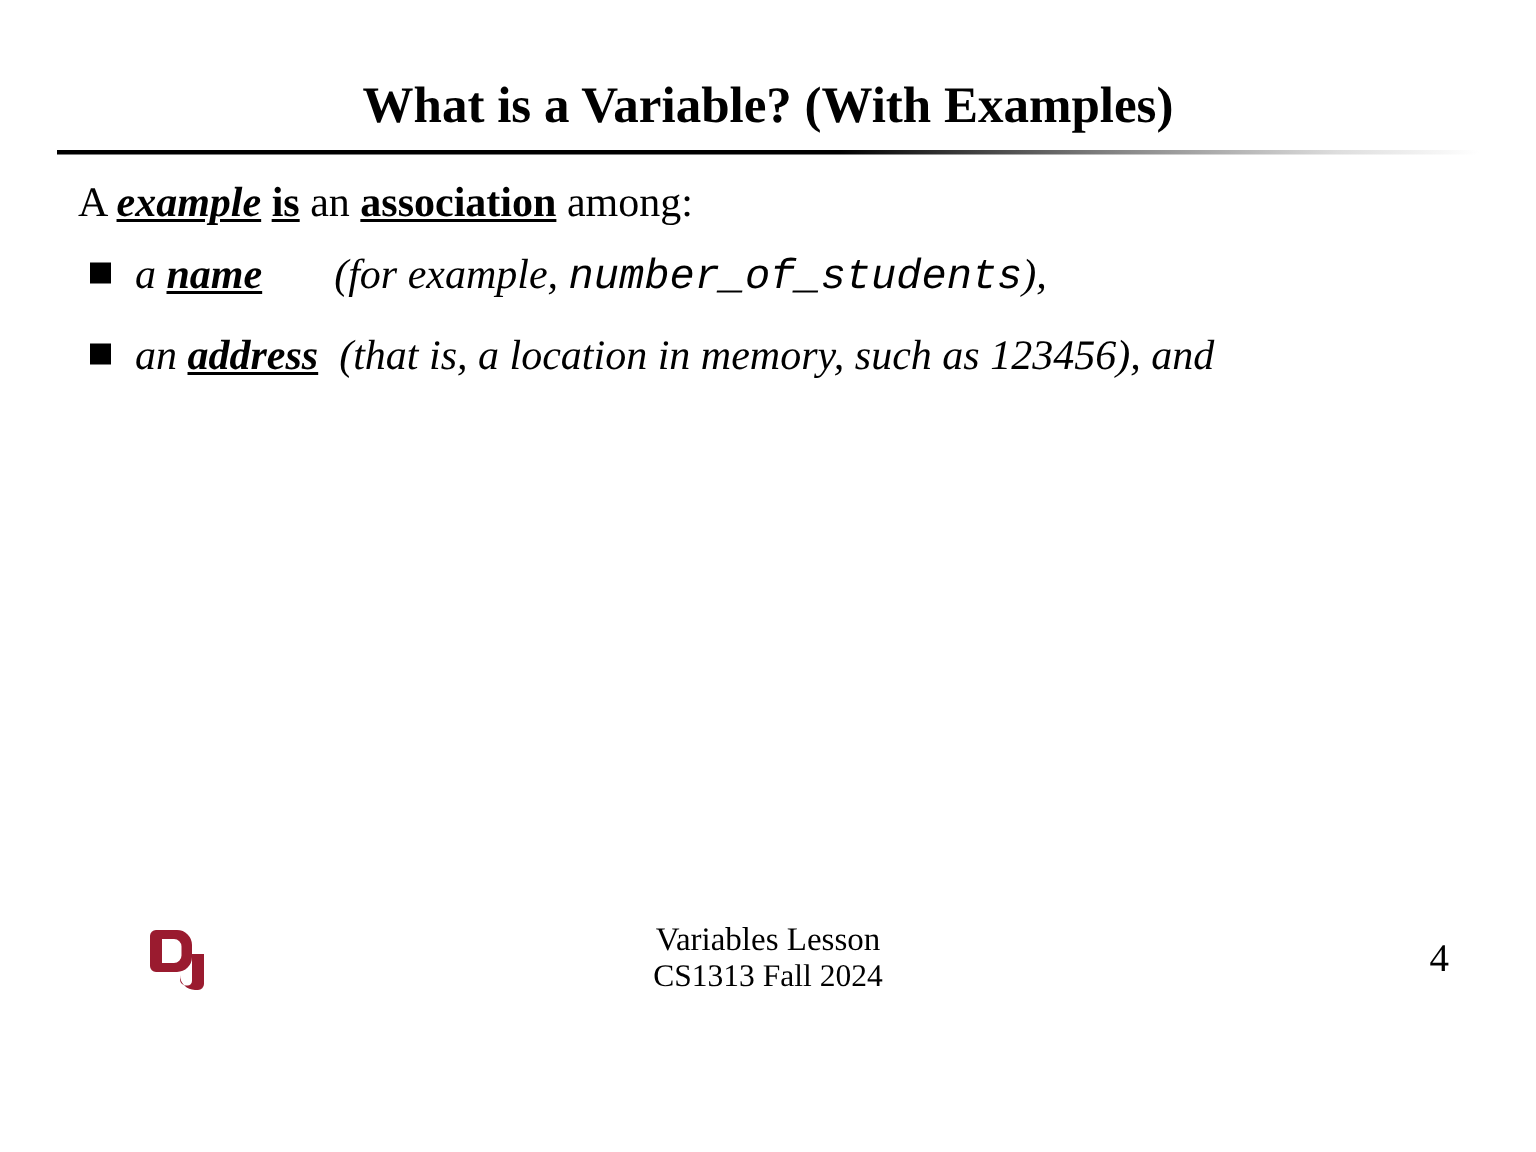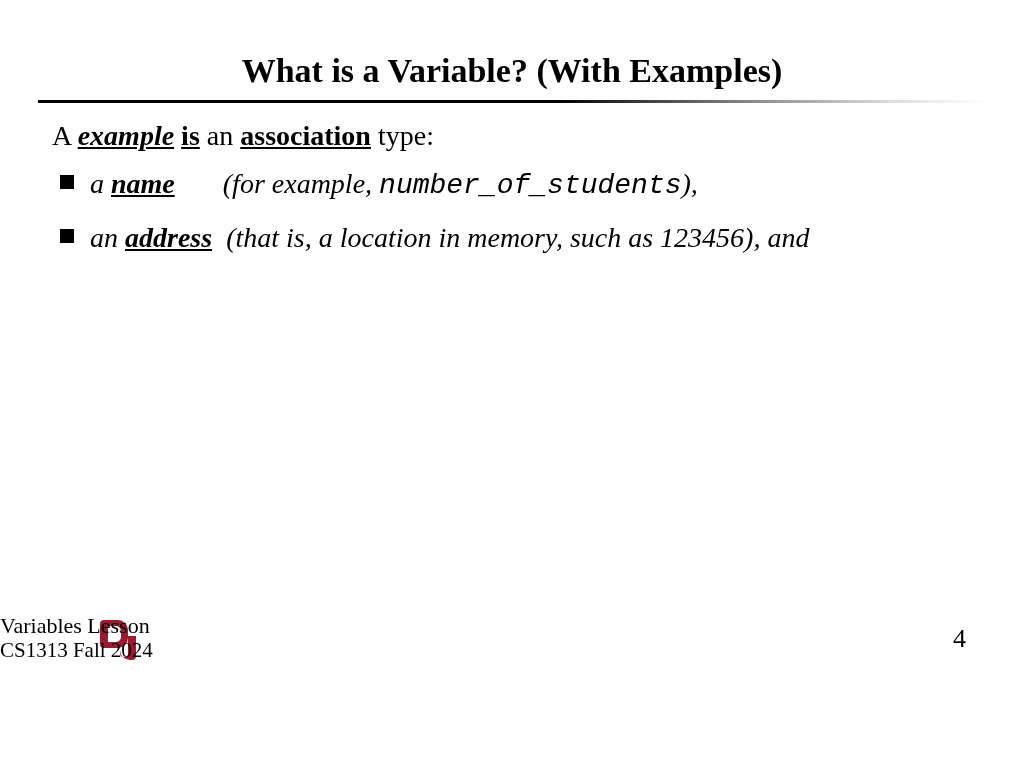--- a/index.html
+++ b/index.html
@@ -49,21 +49,21 @@
   }
   .logo {
     position: absolute;
     left: 98px; bottom: 0;
     width: 40px; height: 44px;
   }
   .logo svg { width: 40px; height: 44px; display:block; }
   .foot-center {
     position: absolute;
     left: 0; right: 0; bottom: 0;
-    text-align: left;
+    text-align: center;
     line-height: 1.15;
   }
   .foot-title { font-size: 22px; }
   .foot-sub   { font-size: 21px; }
   .pagenum {
     position: absolute;
     right: 58px; bottom: 8px;
     font-size: 26px;
   }
 </style>
@@ -71,21 +71,21 @@
 <body>
 
 <div class="slide">
 
   <div class="title">What is a Variable? (With Examples)</div>
   <div class="hr"></div>
 
   <div class="content">
 
     <div class="intro">
-      <span>A </span><span class="bi">example</span><span> </span><span class="bu">is</span><span> an </span><span class="bu">association</span><span> type:</span>
+      <span>A </span><span class="bi">example</span><span> </span><span class="bu">is</span><span> an </span><span class="bu">association</span><span> among:</span>
     </div>
 
     <ul class="bullets">
 
       <li>
         <span>a </span><span class="bu">name</span><span class="pad" style="width:48px"></span><span>(for example, </span><span class="mono">number_of_students</span><span>),</span>
       </li>
 
       <li>
         <span>an </span><span class="bu">address</span><span class="pad" style="width:14px"></span><span>(that is, a location in memory, such as 123456), and</span>

